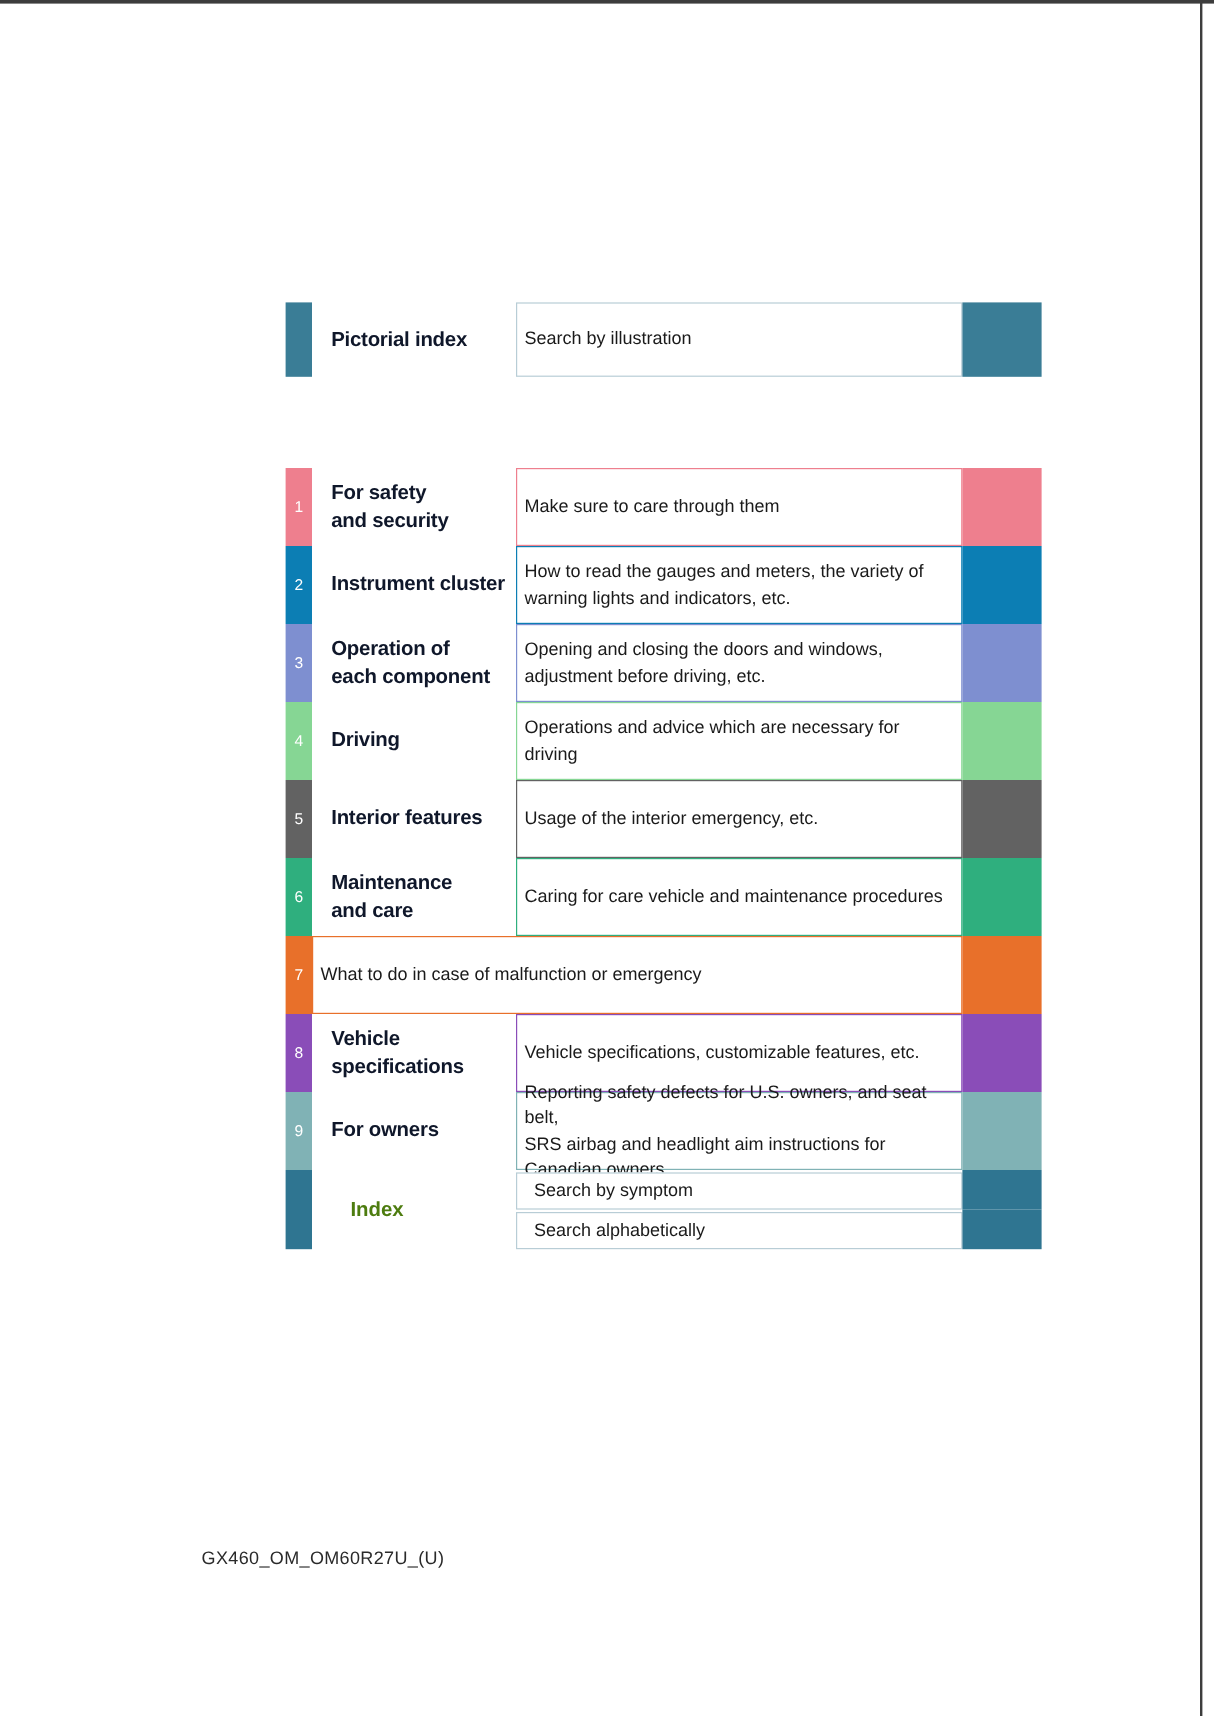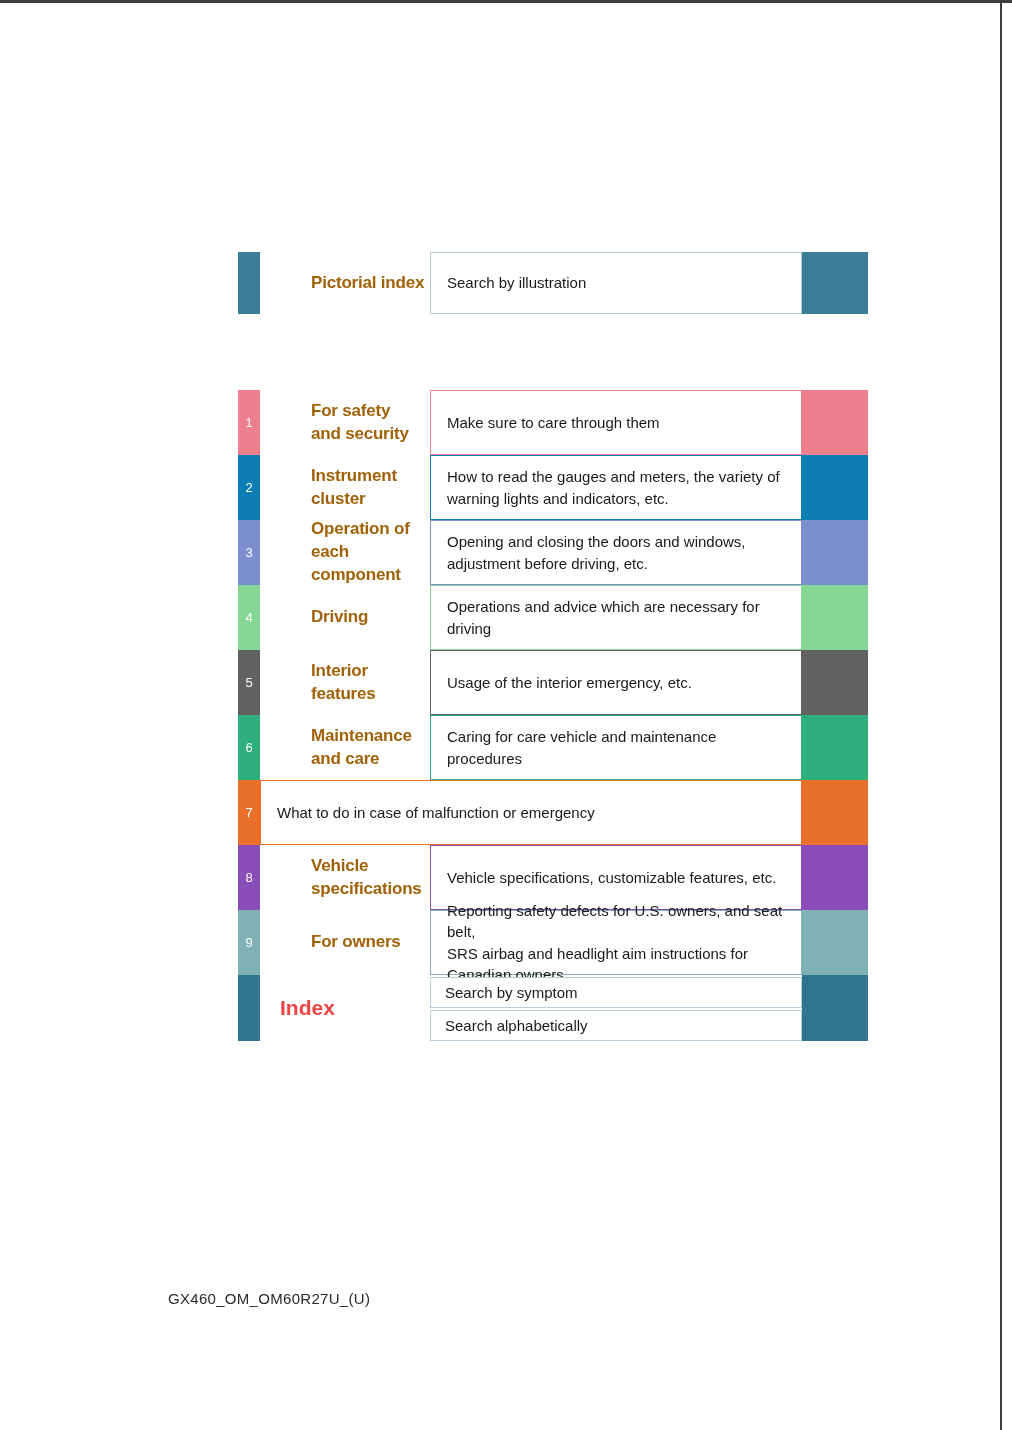--- a/index.html
+++ b/index.html
@@ -62,37 +62,37 @@
     line-height: 1;
     font-family: "Liberation Sans", sans-serif;
   }
 
   
   .title {
     flex: 0 0 170px;
     width: 170px;
     display: flex;
     align-items: center;
-    padding-left: 51px;
+    padding-left: 16px;
     box-sizing: border-box;
     font-size: 17px;
     font-weight: bold;
     line-height: 1.35;
     letter-spacing: -0.2px;
-    color: #a16207;
+    color: #0f172a;
   }
 
   
   .desc {
     flex: 1 1 auto;
     display: flex;
     align-items: center;
     box-sizing: border-box;
     border: 1px solid #cfcfcf;
-    padding: 6px 16px;
+    padding: 6px 6px;
     font-size: 15px;
     line-height: 1.42;
     color: #1a1a1a;
     background: #ffffff;
     min-width: 0;
   }
 
   
   .swatch {
     flex: 0 0 66px;
@@ -110,25 +110,25 @@
   }
   .index-tab {
     width: 22px;
     flex: 0 0 22px;
   }
   .index-title {
     flex: 0 0 170px;
     width: 170px;
     display: flex;
     align-items: center;
-    padding-left: 20px;
+    padding-left: 32px;
     box-sizing: border-box;
-    font-size: 21px;
+    font-size: 17px;
     font-weight: bold;
-    color: #ef4444;
+    color: #4d7c0f;
   }
   .index-rows {
     flex: 1 1 auto;
     display: flex;
     flex-direction: column;
     min-width: 0;
   }
   .index-row {
     display: flex;
     align-items: flex-end;

